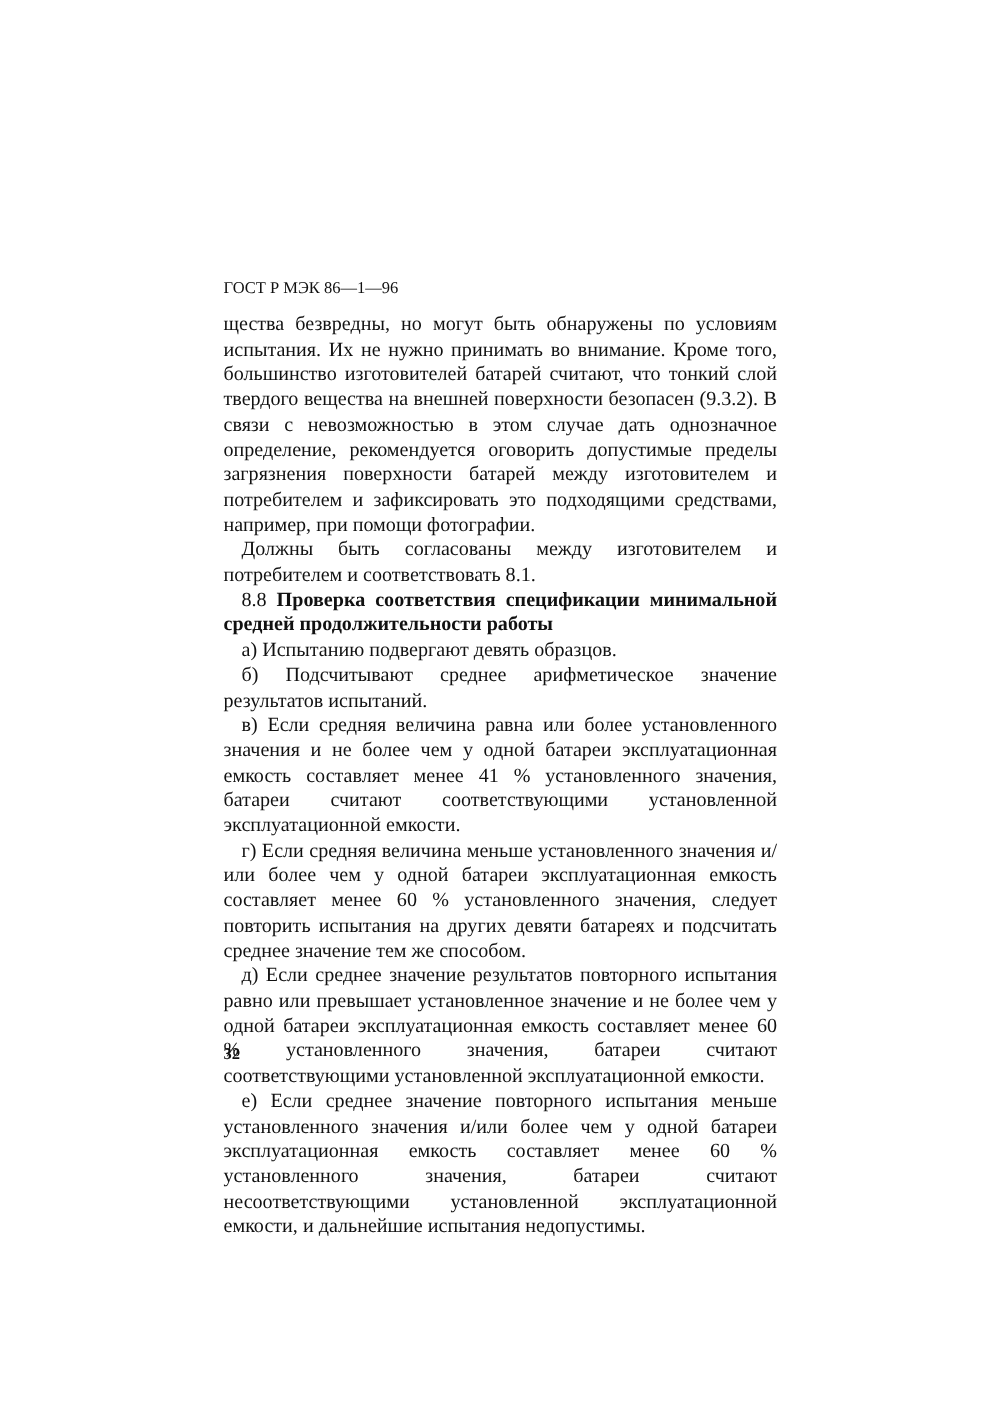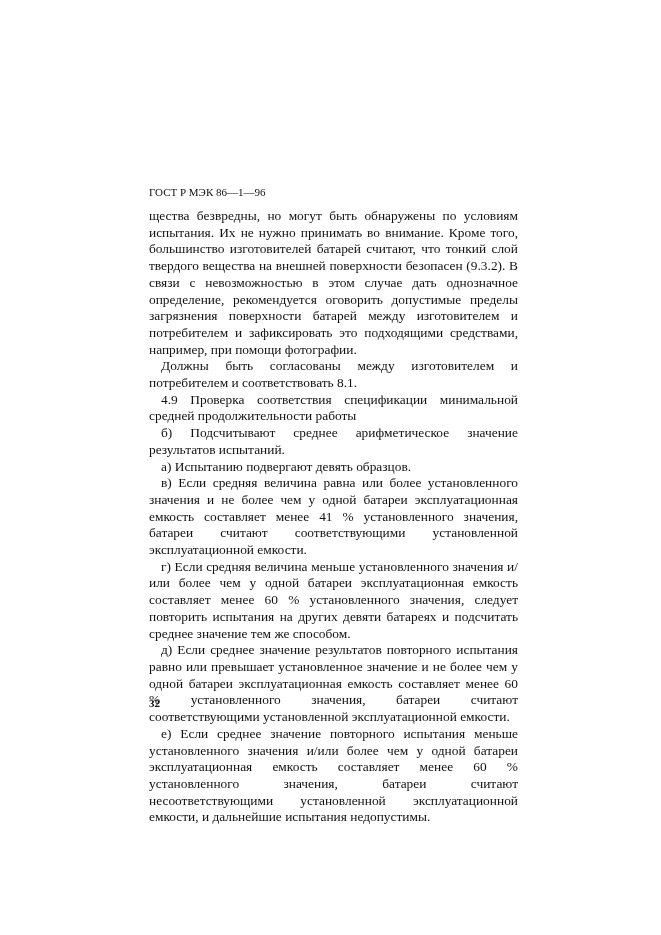--- a/index.html
+++ b/index.html
@@ -6,31 +6,31 @@
   body { width: 661px; height: 935px; position: relative; overflow: hidden; }
   .page {
     position: absolute; left: 149px; top: 184px; width: 369px;
     font-family: "Liberation Serif", "DejaVu Serif", serif;
     font-size: 13.4px; line-height: 16.7px; color: #111;
   }
   .header { font-weight: normal; font-size: 11px; margin-bottom: 8px; line-height: 16px; }
   p { margin: 0; text-align: justify; }
   p.ind { text-indent: 12px; }
   .spaced { letter-spacing: 4.2px; }
-  b { font-weight: normal; }
+  b { font-weight: bold; }
   .pagenum { position: absolute; left: 149px; top: 697px; font-family: "Liberation Serif", serif; font-size: 11px; color: #111; font-weight: bold; }
 </style>
 </head>
 <body>
 
 <div class="page">
   <div class="header">ГОСТ Р МЭК 86—1—96</div>
   <p>щества безвредны, но могут быть обнаружены по условиям испытания. Их не нужно принимать во внимание. Кроме того, большинство изготовителей батарей считают, что тонкий слой твердого вещества на внешней поверхности безопасен (9.3.2). В связи с невозможностью в этом случае дать однозначное определение, рекомендуется оговорить допустимые пределы загрязнения поверхности батарей между изготовителем и потребителем и зафиксировать это подходящими средствами, например, при помощи фотографии.</p>
   <p class="ind">Должны быть согласованы между изготовителем и потребителем и соответствовать 8.1.</p>
-  <p class="ind"><span>4.9 </span><b>Проверка соответствия спецификации минимальной средней продолжительности работы</b></p>
+  <p class="ind"><span>8.8 </span><b>Проверка соответствия спецификации минимальной средней продолжительности работы</b></p>
+  <p class="ind">а) Испытанию подвергают девять образцов.</p>
   <p class="ind">б) Подсчитывают среднее арифметическое значение результатов испытаний.</p>
-  <p class="ind">а) Испытанию подвергают девять образцов.</p>
   <p class="ind">в) Если средняя величина равна или более установленного значения и не более чем у одной батареи эксплуатационная емкость составляет менее 41 % установленного значения, батареи считают соответствующими установленной эксплуатационной емкости.</p>
   <p class="ind">г) Если средняя величина меньше установленного значения и/или более чем у одной батареи эксплуатационная емкость составляет менее 60 % установленного значения, следует повторить испытания на других девяти батареях и подсчитать среднее значение тем же способом.</p>
   <p class="ind">д) Если среднее значение результатов повторного испытания равно или превышает установленное значение и не более чем у одной батареи эксплуатационная емкость составляет менее 60 % установленного значения, батареи считают соответствующими установленной эксплуатационной емкости.</p>
   <p class="ind">е) Если среднее значение повторного испытания меньше установленного значения и/или более чем у одной батареи эксплуатационная емкость составляет менее 60 % установленного значения, батареи считают несоответствующими установленной эксплуатационной емкости, и дальнейшие испытания недопустимы.</p>
 </div>
 <div class="pagenum">32</div>
 
 </body></html>

